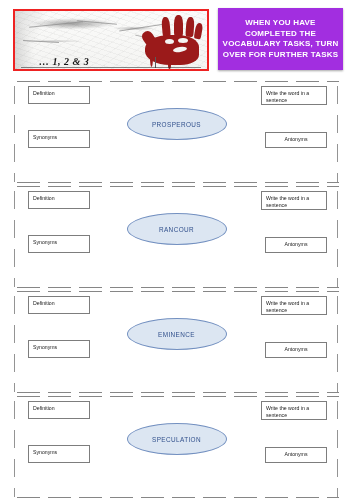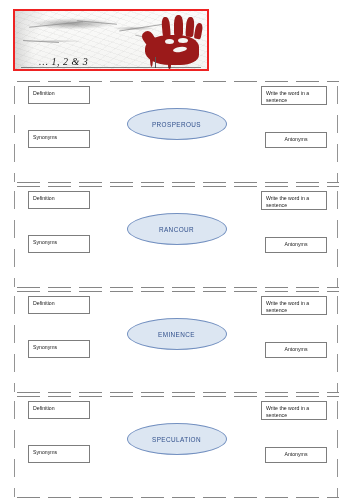--- a/index.html
+++ b/index.html
@@ -102,21 +102,21 @@
   .k1 { left: 36px; top: 24px; width: 9px;  height: 5px; }
   .k2 { left: 49px; top: 23px; width: 10px; height: 5px; }
   .k3 { left: 44px; top: 32px; width: 14px; height: 5px; transform: rotate(-8deg); }
 
   .photo-caption {
     position: absolute;
     left: 24px;
     bottom: 2px;
     font-family: "Liberation Serif", serif;
     font-size: 10px;
-    font-weight: 400;
+    font-weight: 700;
     font-style: italic;
     color: #181818;
     letter-spacing: .5px;
     white-space: nowrap;
   }
   .photo-baseline {
     position: absolute;
     left: 6px;
     right: 6px;
     bottom: 1px;
@@ -260,20 +260,23 @@
       <div class="knuckle k2"></div>
       <div class="knuckle k3"></div>
       <div class="drip d1"></div>
       <div class="drip d2"></div>
     </div>
     <div class="photo-tick"></div>
     <div class="photo-baseline"></div>
     <div class="photo-caption">… 1, 2 &amp; 3</div>
   </div>
 
+  <div class="notice">
+    <div class="notice-text">WHEN YOU HAVE COMPLETED THE VOCABULARY TASKS, TURN OVER FOR FURTHER TASKS</div>
+  </div>
 </div>
 
 <div class="sheet">
 
   <div class="section">
     <div class="edge edge-top"></div>
     <div class="edge edge-bottom"></div>
     <div class="edge edge-left"></div>
     <div class="edge edge-right"></div>
     <div class="field f-definition">Definition</div>

